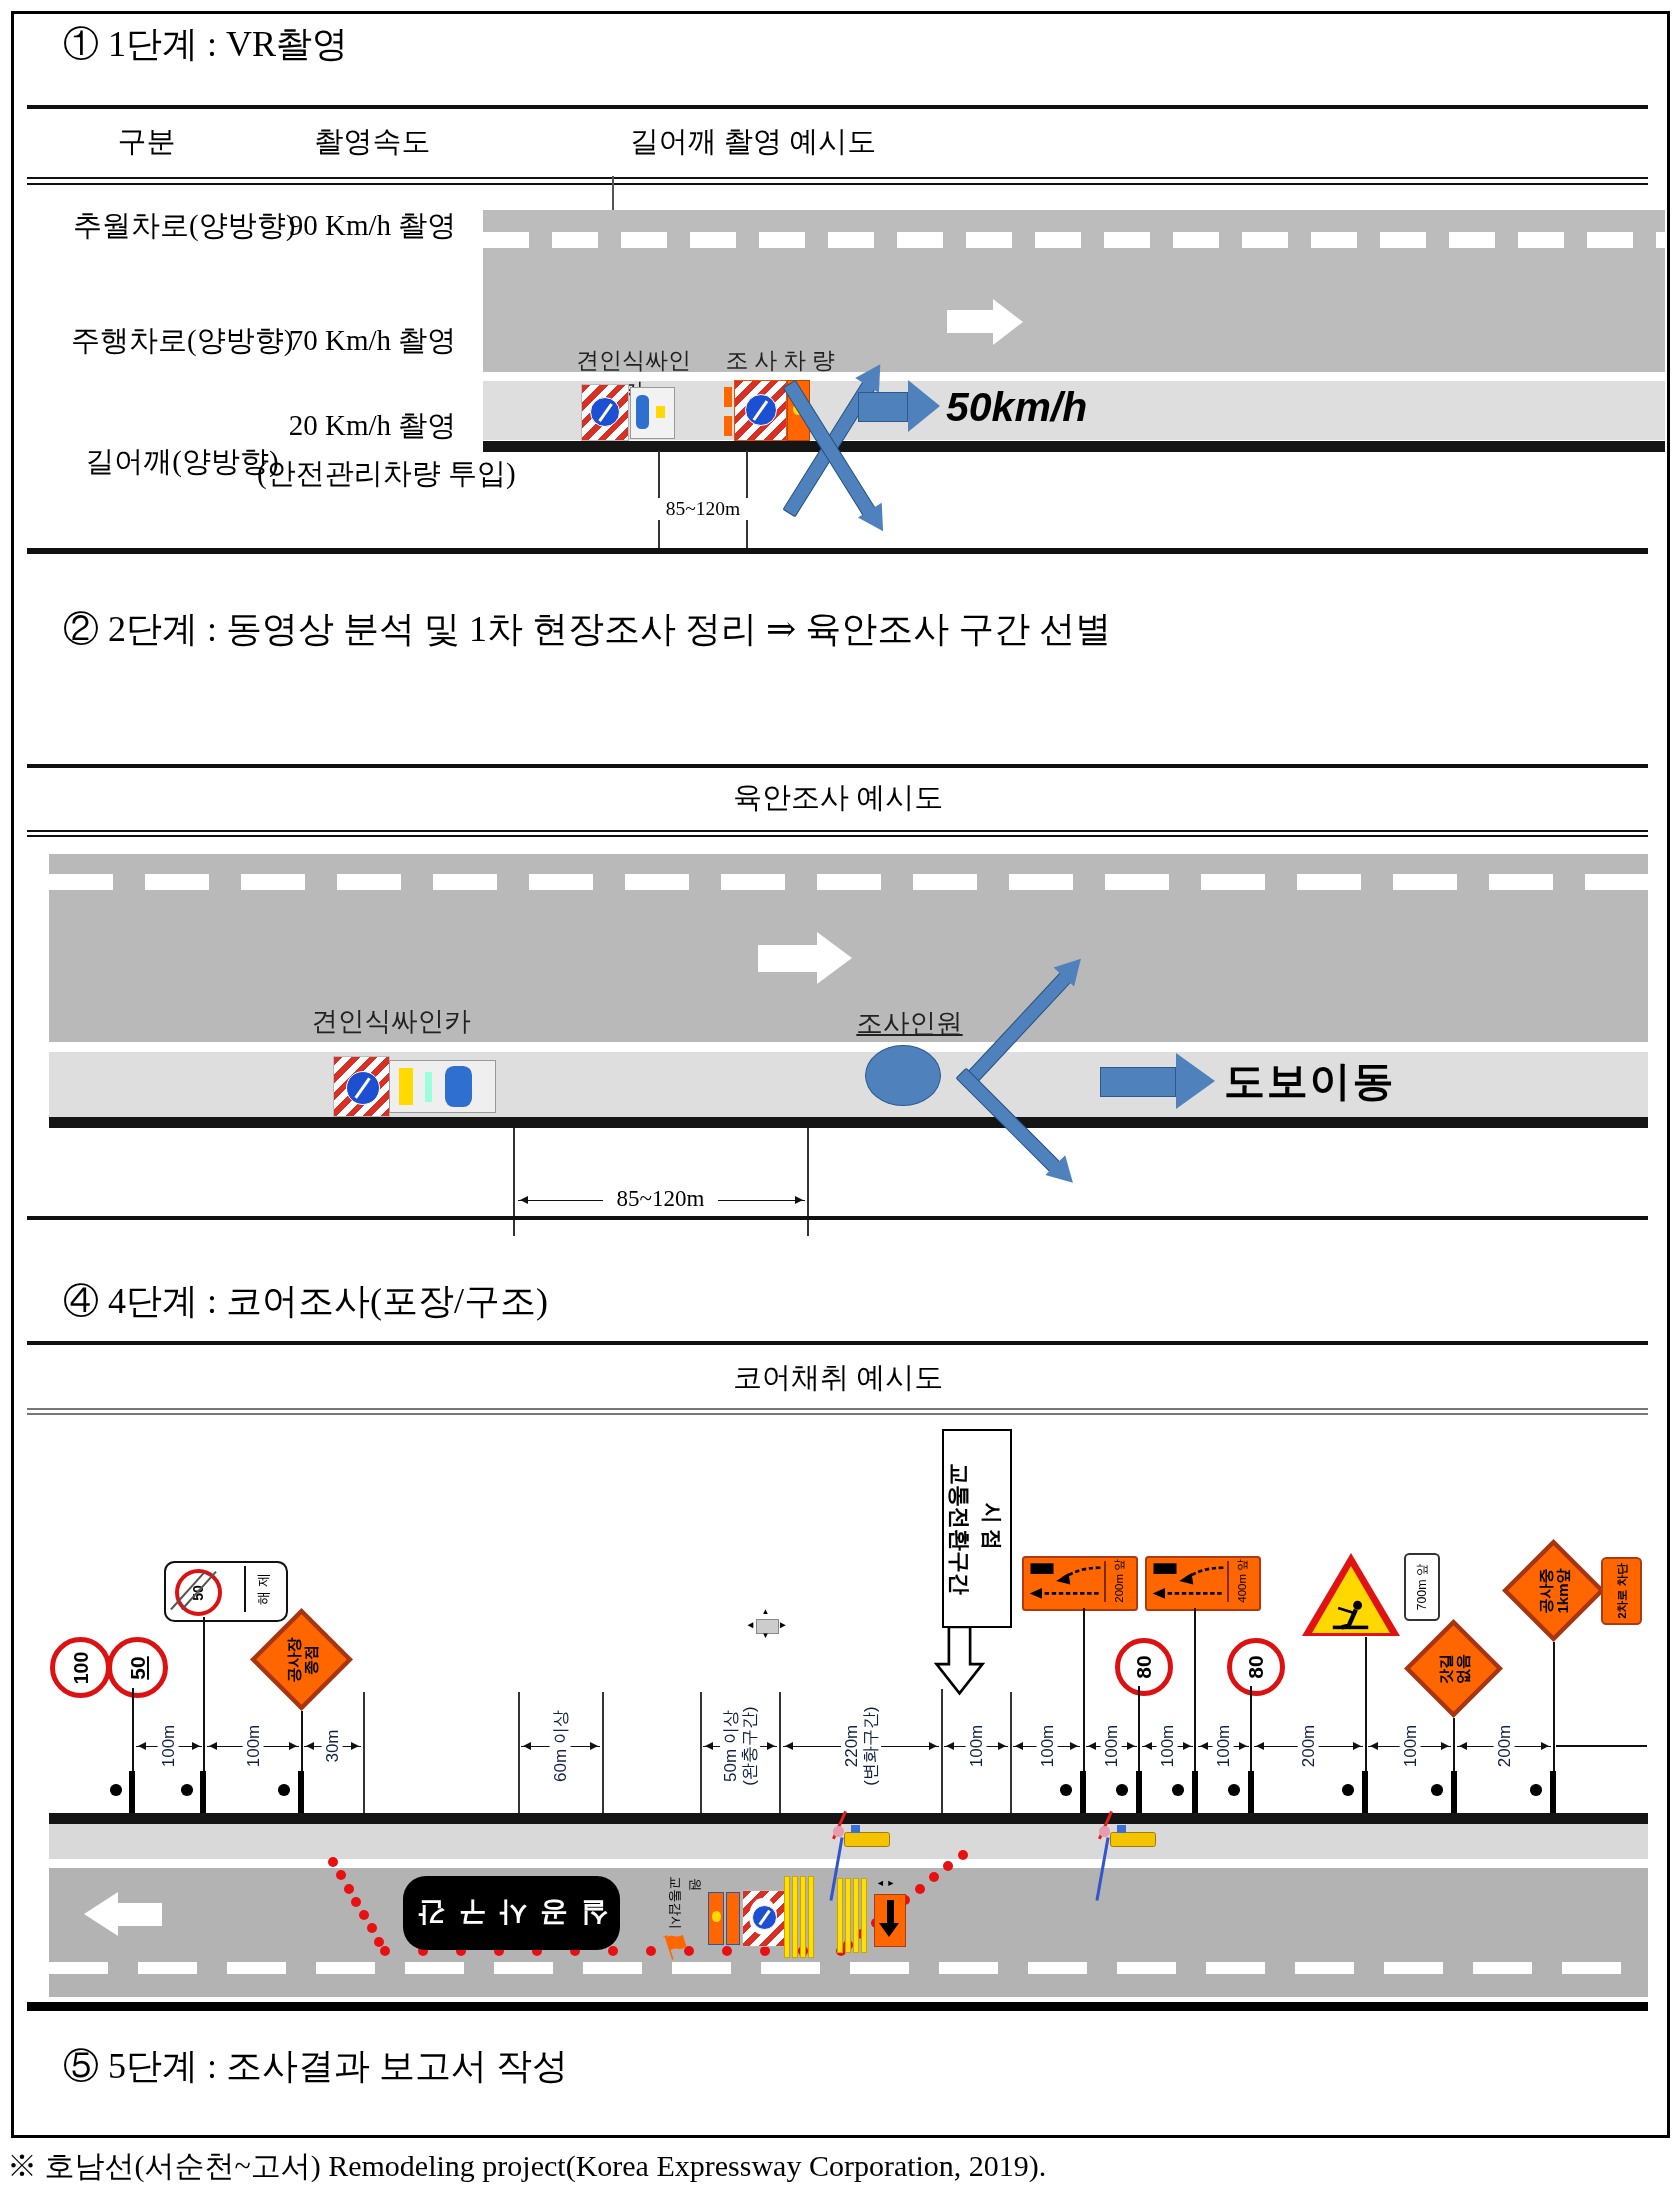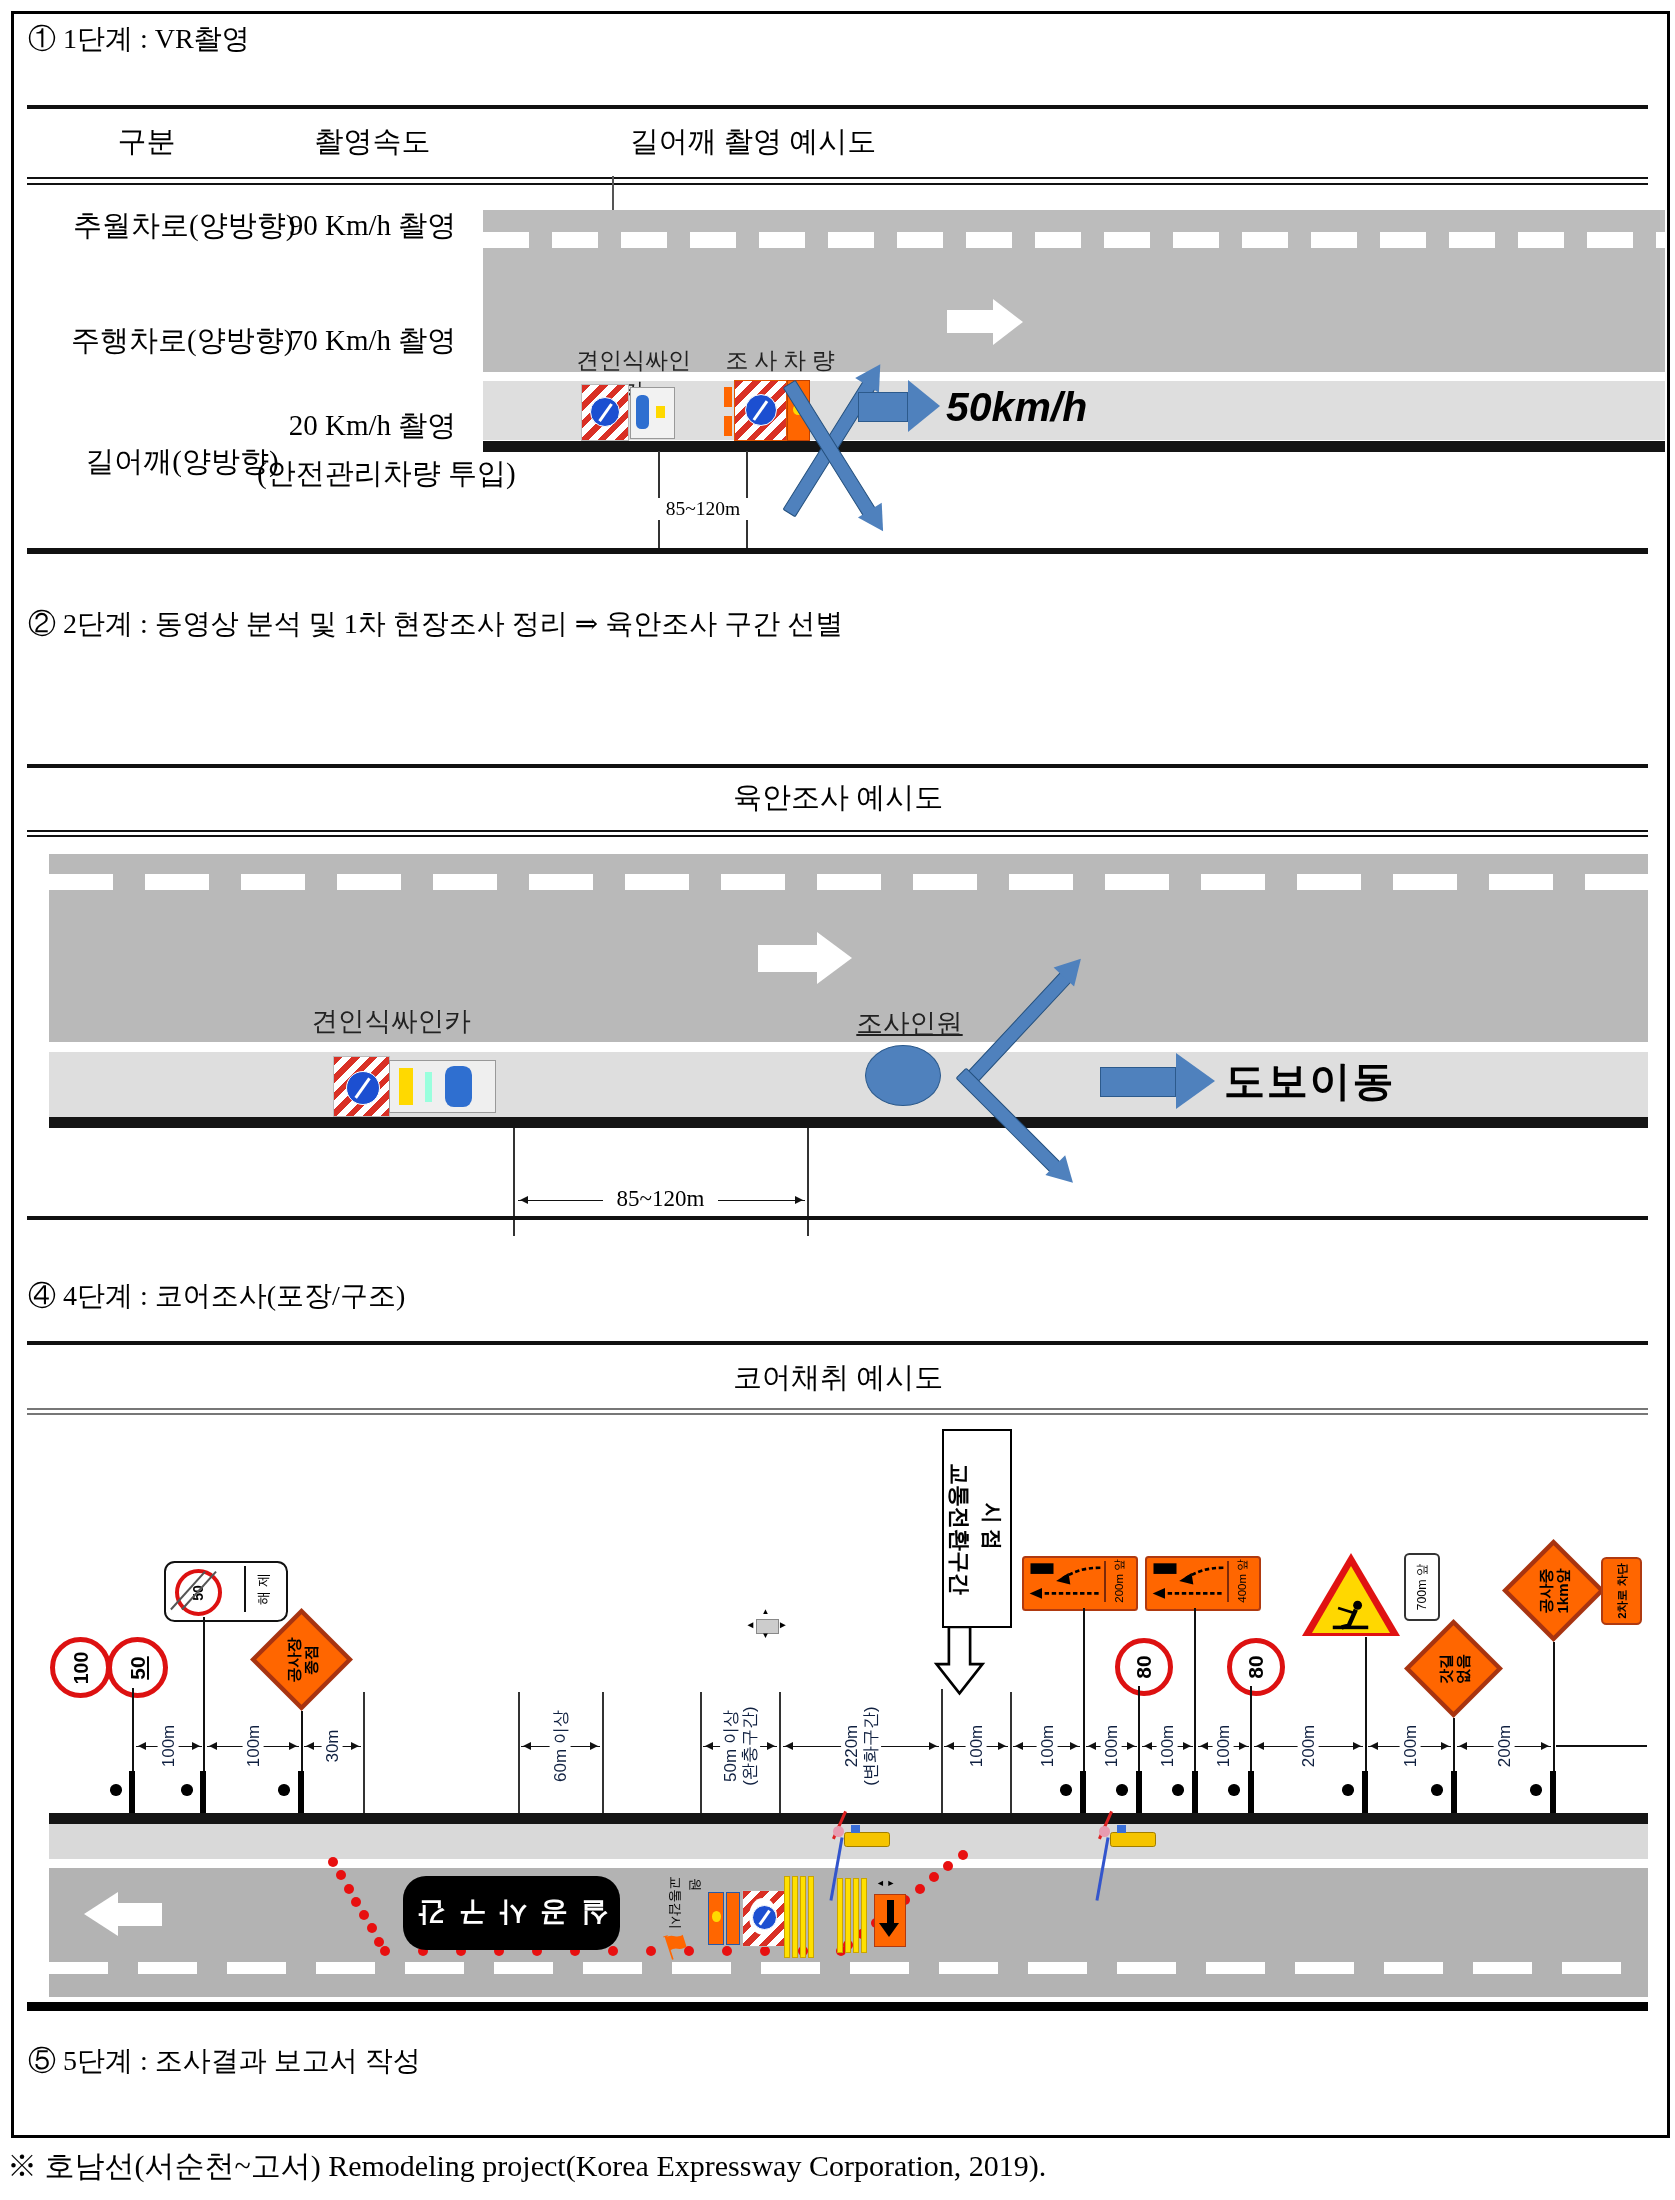--- a/index.html
+++ b/index.html
@@ -1,21 +1,21 @@
 <!DOCTYPE html>
 <html style="font-size:14px"><head>
 <meta charset="utf-8">
 <style>
   html,body{margin:0;padding:0;background:#fff;}
   #canvas{position:relative;width:1676px;height:2201px;background:#fff;overflow:hidden;
           font-family:"Liberation Serif","DejaVu Serif",serif;color:#000;}
   .abs{position:absolute;}
   .sans{font-family:"Liberation Sans","DejaVu Sans",sans-serif;}
   .ctr{text-align:center;}
-  .heading{font-size:28px;white-space:nowrap;}
+  .heading{font-size:36px;white-space:nowrap;margin-left:35px;}
   .rowtxt{font-size:29px;white-space:nowrap;}
   .rule{background:#111;}
   .sectitle{width:1676px;text-align:center;font-size:29px;}
   
   .road-dark{background:#bcbcbc;}
   .road-light{background:#dedede;}
   .road-edge{background:#151515;}
   .dashline{background-image:repeating-linear-gradient(90deg,#fff 0 46px,rgba(0,0,0,0) 46px 69px);}
   .dashline2{background-image:repeating-linear-gradient(90deg,#fff 0 64px,rgba(0,0,0,0) 64px 96px);}
   .dashrow{background-color:#b3b3b3;background-image:repeating-linear-gradient(90deg,#fff 0 59px,rgba(0,0,0,0) 59px 89px);}

